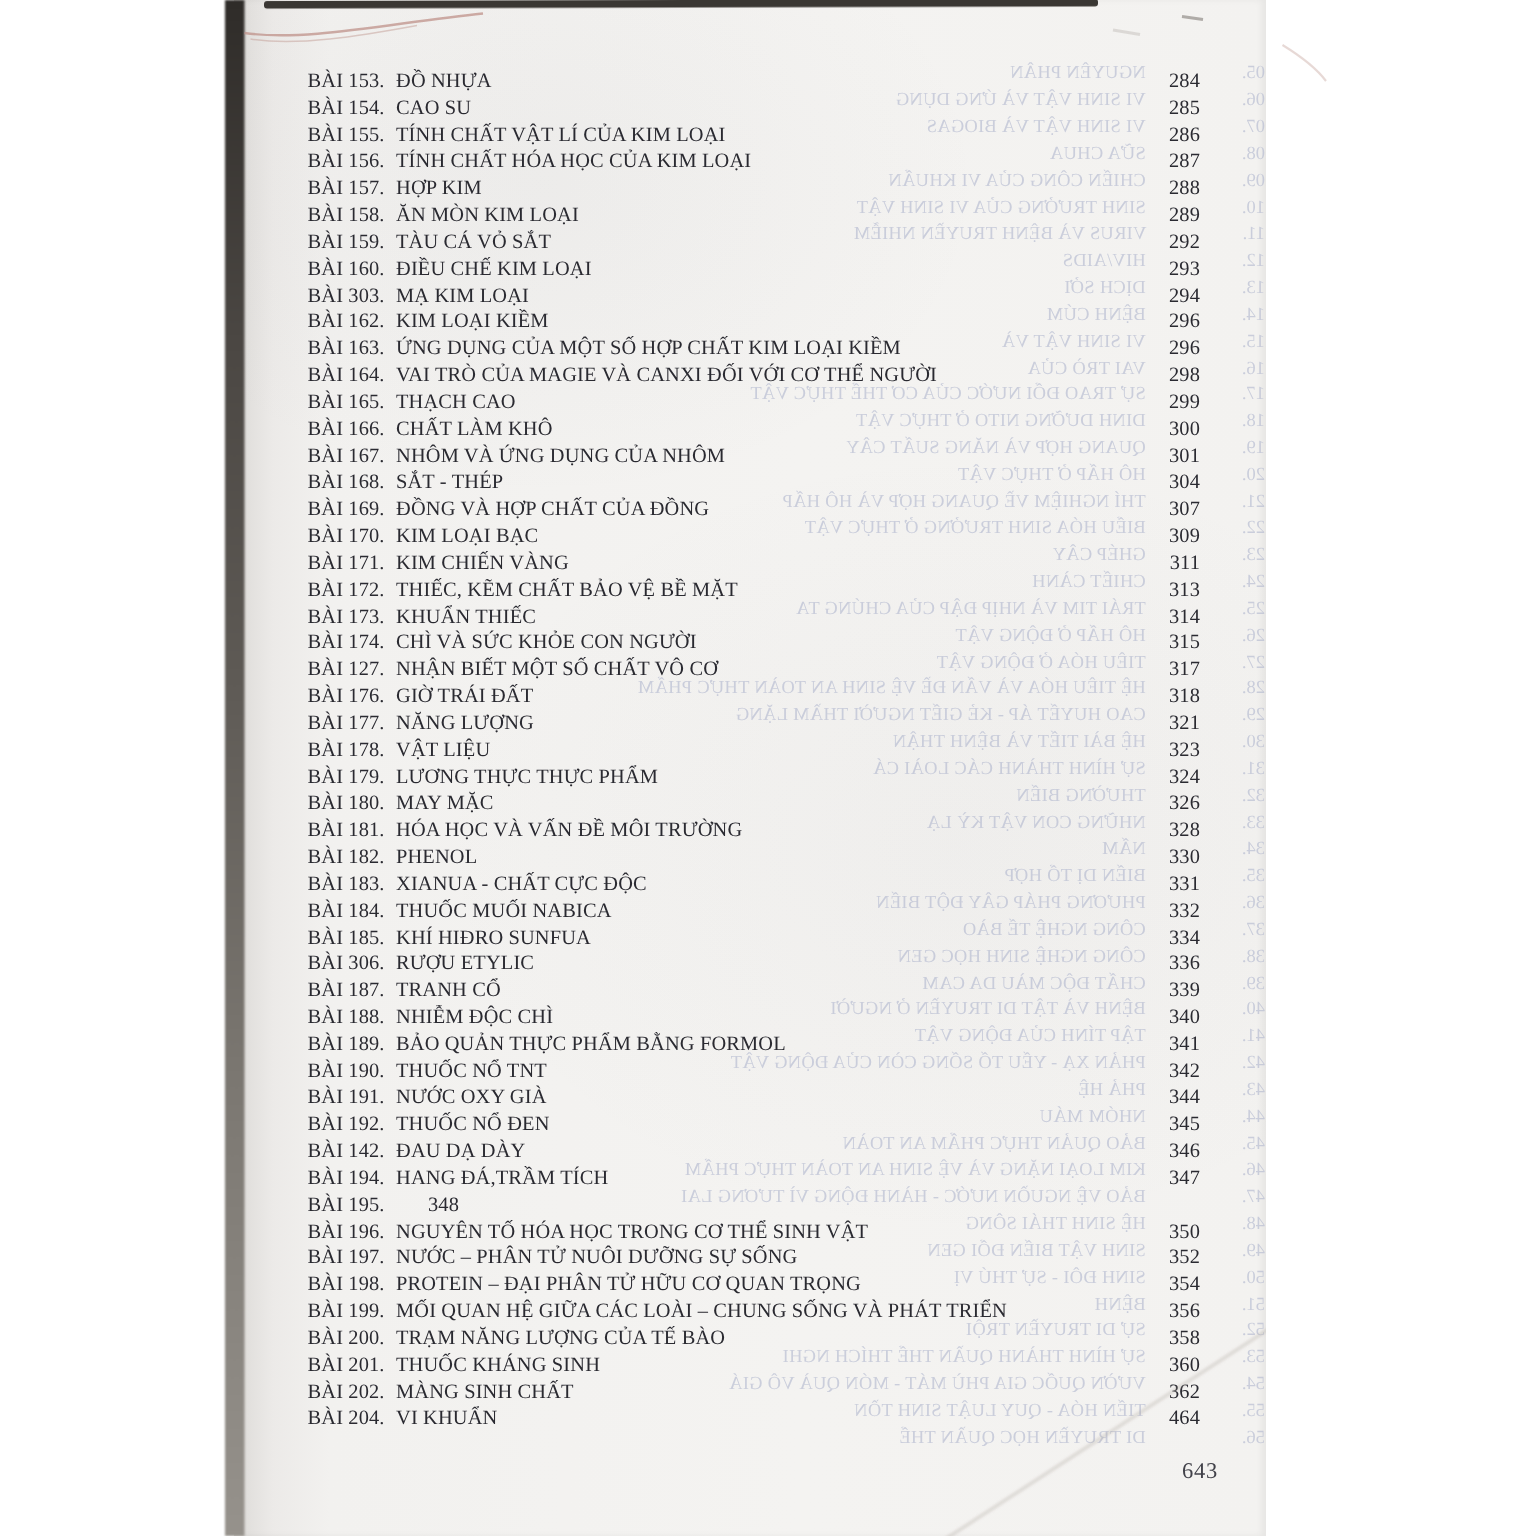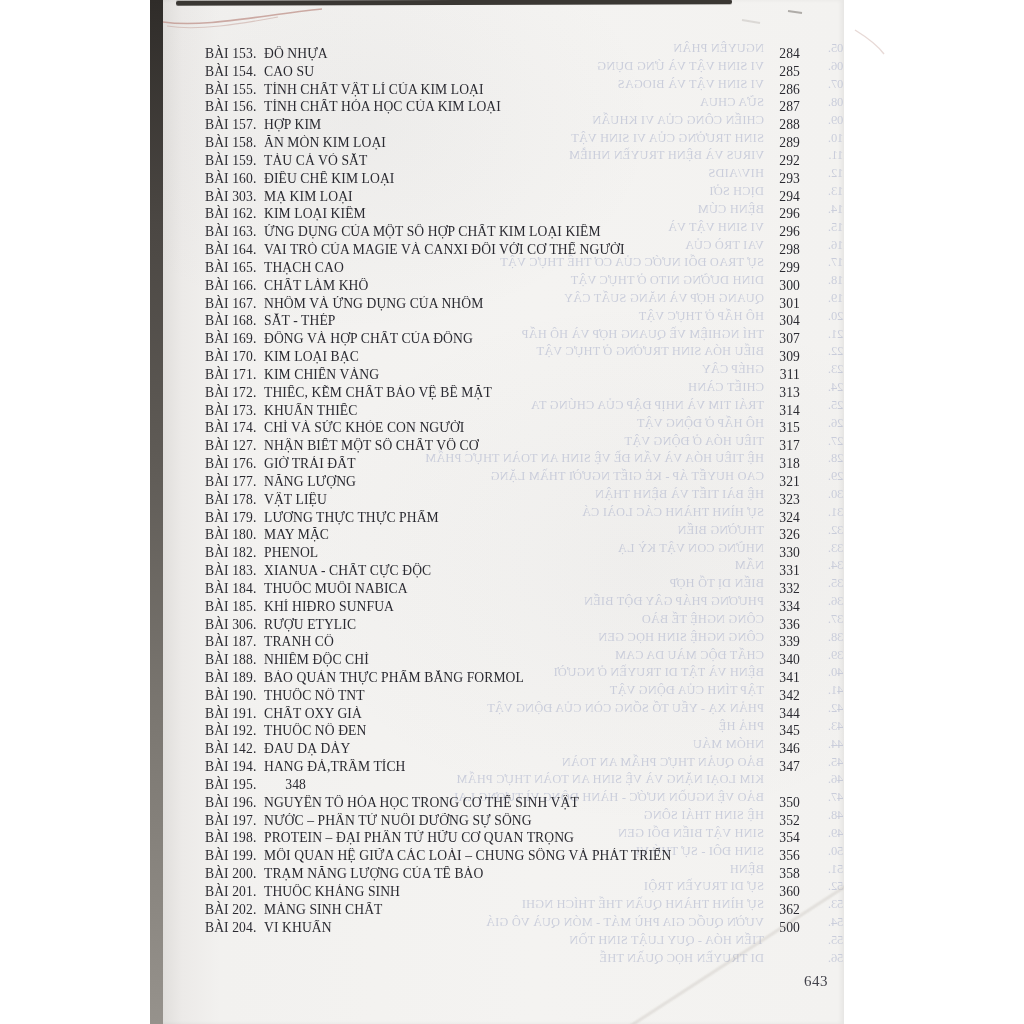--- a/index.html
+++ b/index.html
@@ -34,21 +34,21 @@
   .row .num{flex:none;width:42px;text-align:right;}
 
   
   .ghosts{position:absolute;left:30px;right:-30px;top:40px;transform:scaleX(-1);
           filter:blur(0.45px);opacity:0.62;pointer-events:none;}
   .grow{display:flex;align-items:center;height:17.84px;white-space:nowrap;}
   .grow .glabel{flex:none;margin-right:64px;font-size:12.4px;color:#b2b8cf;}
   .grow .gtitle{font-size:12.3px;color:#b2b8cf;letter-spacing:0.2px;}
 
   
-  .folio{position:absolute;right:16px;top:973px;font-size:15px;color:#42424a;letter-spacing:0.5px;}
+  .folio{position:absolute;right:32px;top:973px;font-size:15px;color:#42424a;letter-spacing:0.5px;}
 
   
   .crease{position:absolute;left:445px;top:945px;width:305px;height:2px;
           background:rgba(165,158,150,0.35);transform:rotate(-33deg);filter:blur(1px);}
 
   .marks{position:absolute;left:0;top:0;width:1024px;height:1024px;pointer-events:none;}
 </style>
 </head>
 <body>
 
@@ -402,20 +402,25 @@
     <span class="label">BÀI 179.</span>
     <span class="title">LƯƠNG THỰC THỰC PHẨM</span>
     <span class="num">324</span>
   </div>
         <div class="row">
     <span class="label">BÀI 180.</span>
     <span class="title">MAY MẶC</span>
     <span class="num">326</span>
   </div>
         <div class="row">
+    <span class="label">BÀI 181.</span>
+    <span class="title">HÓA HỌC VÀ VẤN ĐỀ MÔI TRƯỜNG</span>
+    <span class="num">328</span>
+  </div>
+        <div class="row">
     <span class="label">BÀI 182.</span>
     <span class="title">PHENOL</span>
     <span class="num">330</span>
   </div>
         <div class="row">
     <span class="label">BÀI 183.</span>
     <span class="title">XIANUA - CHẤT CỰC ĐỘC</span>
     <span class="num">331</span>
   </div>
         <div class="row">
@@ -448,21 +453,21 @@
     <span class="title">BẢO QUẢN THỰC PHẨM BẰNG FORMOL</span>
     <span class="num">341</span>
   </div>
         <div class="row">
     <span class="label">BÀI 190.</span>
     <span class="title">THUỐC NỔ TNT</span>
     <span class="num">342</span>
   </div>
         <div class="row">
     <span class="label">BÀI 191.</span>
-    <span class="title">CHẤT OXY GIÀ</span>
+    <span class="title">NƯỚC OXY GIÀ</span>
     <span class="num">344</span>
   </div>
         <div class="row">
     <span class="label">BÀI 192.</span>
     <span class="title">THUỐC NỔ ĐEN</span>
     <span class="num">345</span>
   </div>
         <div class="row">
     <span class="label">BÀI 142.</span>
     <span class="title">ĐAU DẠ DÀY</span>
@@ -508,21 +513,21 @@
     <span class="num">360</span>
   </div>
         <div class="row">
     <span class="label">BÀI 202.</span>
     <span class="title">MÀNG SINH CHẤT</span>
     <span class="num">362</span>
   </div>
         <div class="row">
     <span class="label">BÀI 204.</span>
     <span class="title">VI KHUẨN</span>
-    <span class="num">500</span>
+    <span class="num">464</span>
   </div>
       </div>
 
     <div class="folio">643</div>
 
     <div class="crease"></div>
   </div>
 
   <div class="spine"></div>
   <div class="top-edge"></div>

